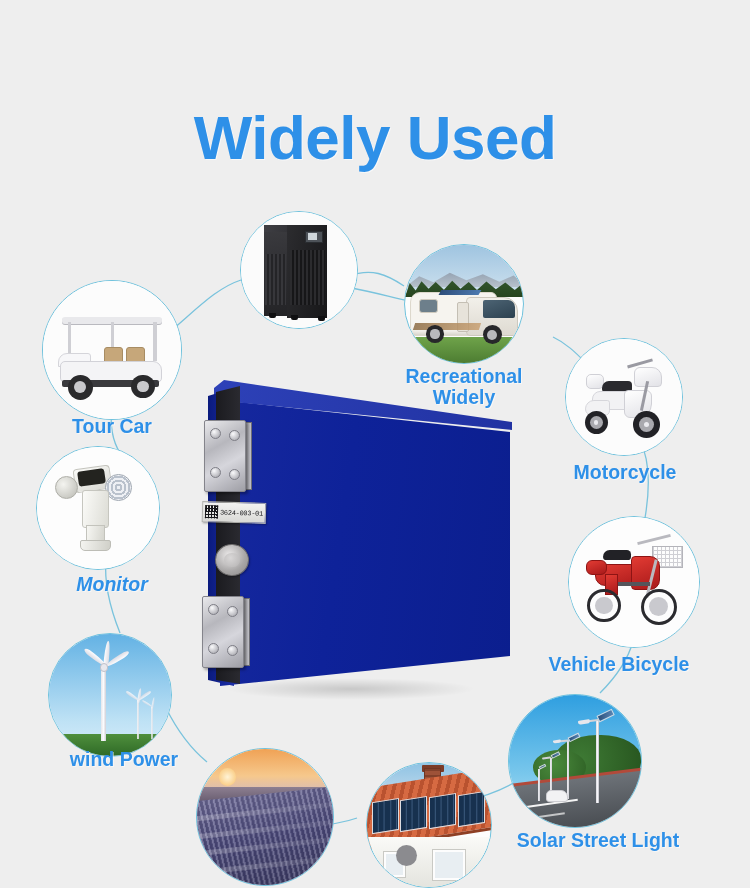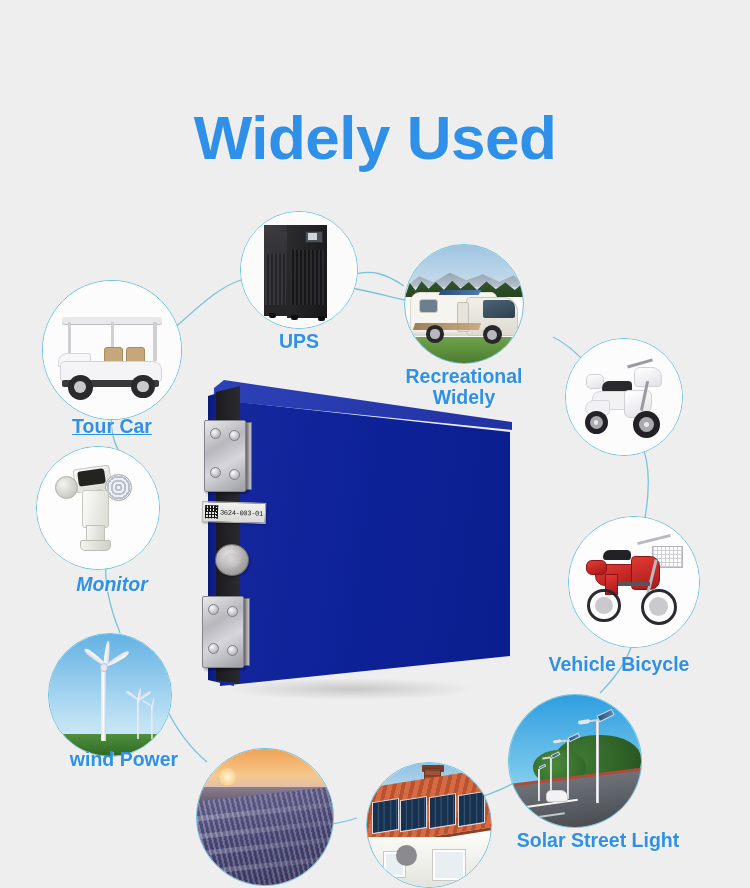--- a/index.html
+++ b/index.html
@@ -366,39 +366,38 @@
         <div class="ph cart-seat" style="left:44%; top:48%; width:14%; height:12%;"></div>
         <div class="ph cart-seat" style="left:60%; top:48%; width:14%; height:12%;"></div>
         <div class="ph cart-seatb" style="left:42%; top:58%; width:34%; height:5%;"></div>
         <div class="ph cart-hood"></div>
         <div class="ph cart-body"></div>
         <div class="ph cart-skirt" style="left:14%; top:72%; width:70%; height:5%;"></div>
         <div class="ph cart-wheel" style="left:18%; top:68%; width:18%; height:18%;"></div>
         <div class="ph cart-wheel" style="left:64%; top:68%; width:17%; height:17%;"></div>
       </div>
     </div>
-    <div class="cap" style="left:-8px; top:136px; width:156px;text-decoration:underline;">Tour Car</div>
+    <div class="cap" style="left:-8px; top:136px; width:156px;">Tour Car</div>
   </div>
 
   <div class="node" style="left:240px; top:163px; width:140px; height:160px;">
     <div class="bubble" style="width:118px; height:118px;">
       <div class="art">
         <div class="ph ups-bg"></div>
         <div class="ph ups-top"></div>
         <div class="ph ups-side"></div>
         <div class="ph ups-front"></div>
         <div class="ph ups-grill2"></div>
         <div class="ph ups-grill"></div>
         <div class="ph ups-panel"></div>
         <div class="ph ups-foot" style="left:43%; top:89%; width:6%; height:4%;"></div>
         <div class="ph ups-foot" style="left:66%; top:90%; width:6%; height:4%;"></div>
         <div class="ph ups-foot" style="left:24%; top:87%; width:6%; height:4%;"></div>
       </div>
     </div>
-    <div class="cap" style="left:-11px; top:120px; width:140px;">UPS</div>
   </div>
 
   <div class="node" style="left:404px; top:196px; width:150px; height:170px;">
     <div class="bubble" style="width:120px; height:120px;">
       <div class="art">
         <div class="ph rv-sky"></div>
         <div class="ph rv-mtn"></div>
         <div class="ph rv-tree"></div>
         <div class="ph rv-grass"></div>
         <div class="ph rv-body"></div>
@@ -425,20 +424,21 @@
         <div class="ph mc-panel" style="left:17%; top:30%; width:16%; height:13%; border-radius:5px;"></div>
         <div class="ph mc-seat" style="left:31%; top:36%; width:26%; height:10%;"></div>
         <div class="ph mc-body" style="left:22%; top:45%; width:45%; height:16%; border-radius:8px 4px 6px 10px;"></div>
         <div class="ph mc-panel" style="left:50%; top:44%; width:24%; height:24%; border-radius:4px 6px 14px 6px;"></div>
         <div class="ph mc-body" style="left:16%; top:53%; width:22%; height:13%; border-radius:10px 3px 6px 8px;"></div>
         <div class="ph mc-bar" style="left:66%; top:36%; width:3%; height:26%; transform:rotate(12deg);"></div>
         <div class="ph mc-wheel" style="left:16%; top:62%; width:20%; height:20%;"></div>
         <div class="ph mc-wheel" style="left:58%; top:62%; width:23%; height:23%;"></div>
       </div>
     </div>
+    <div class="cap" style="left:-5px; top:124px; width:130px;">Motorcycle</div>
   </div>
 
   <div class="node" style="left:568px; top:468px; width:160px; height:170px;">
     <div class="bubble" style="width:132px; height:132px;">
       <div class="art">
         <div class="ph eb-bg"></div>
         <div class="ph eb-bar" style="left:52%; top:16%; width:26%; height:2.2%; transform:rotate(-14deg);"></div>
         <div class="ph eb-basket" style="left:64%; top:22%; width:24%; height:17%;"></div>
         <div class="ph eb-seat" style="left:26%; top:25%; width:22%; height:8%;"></div>
         <div class="ph eb-red" style="left:20%; top:36%; width:40%; height:17%; border-radius:8px 4px 6px 10px;"></div>

